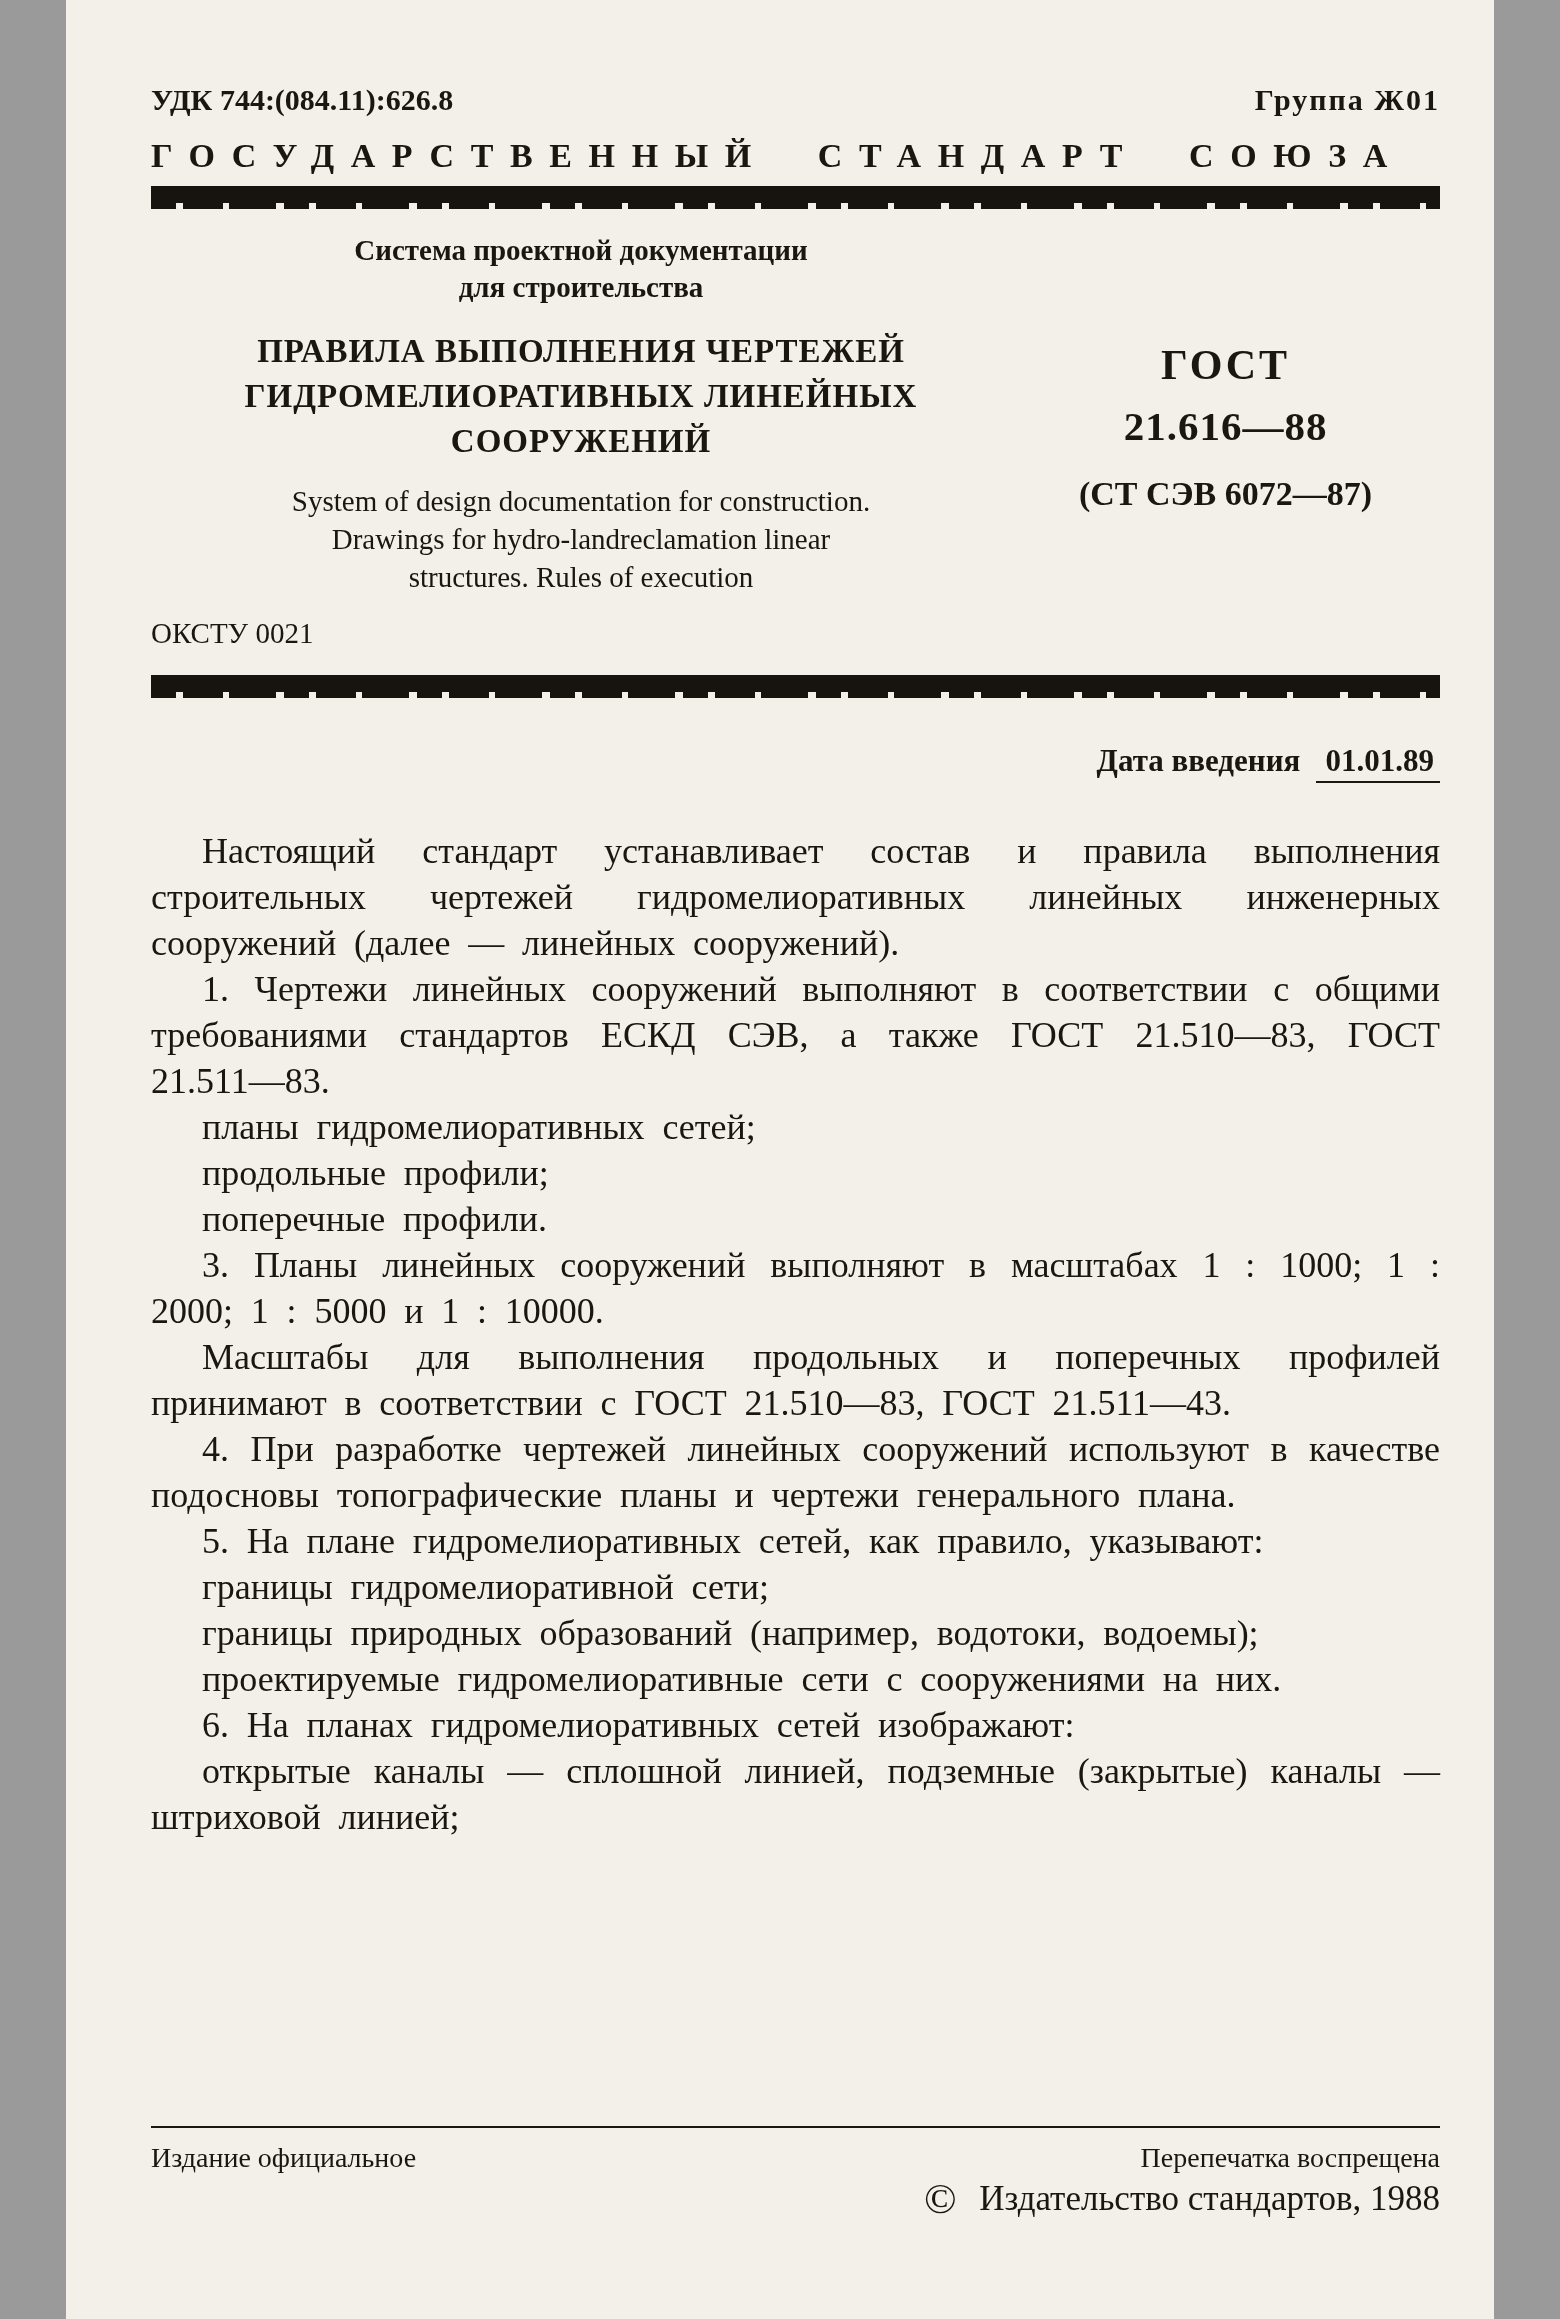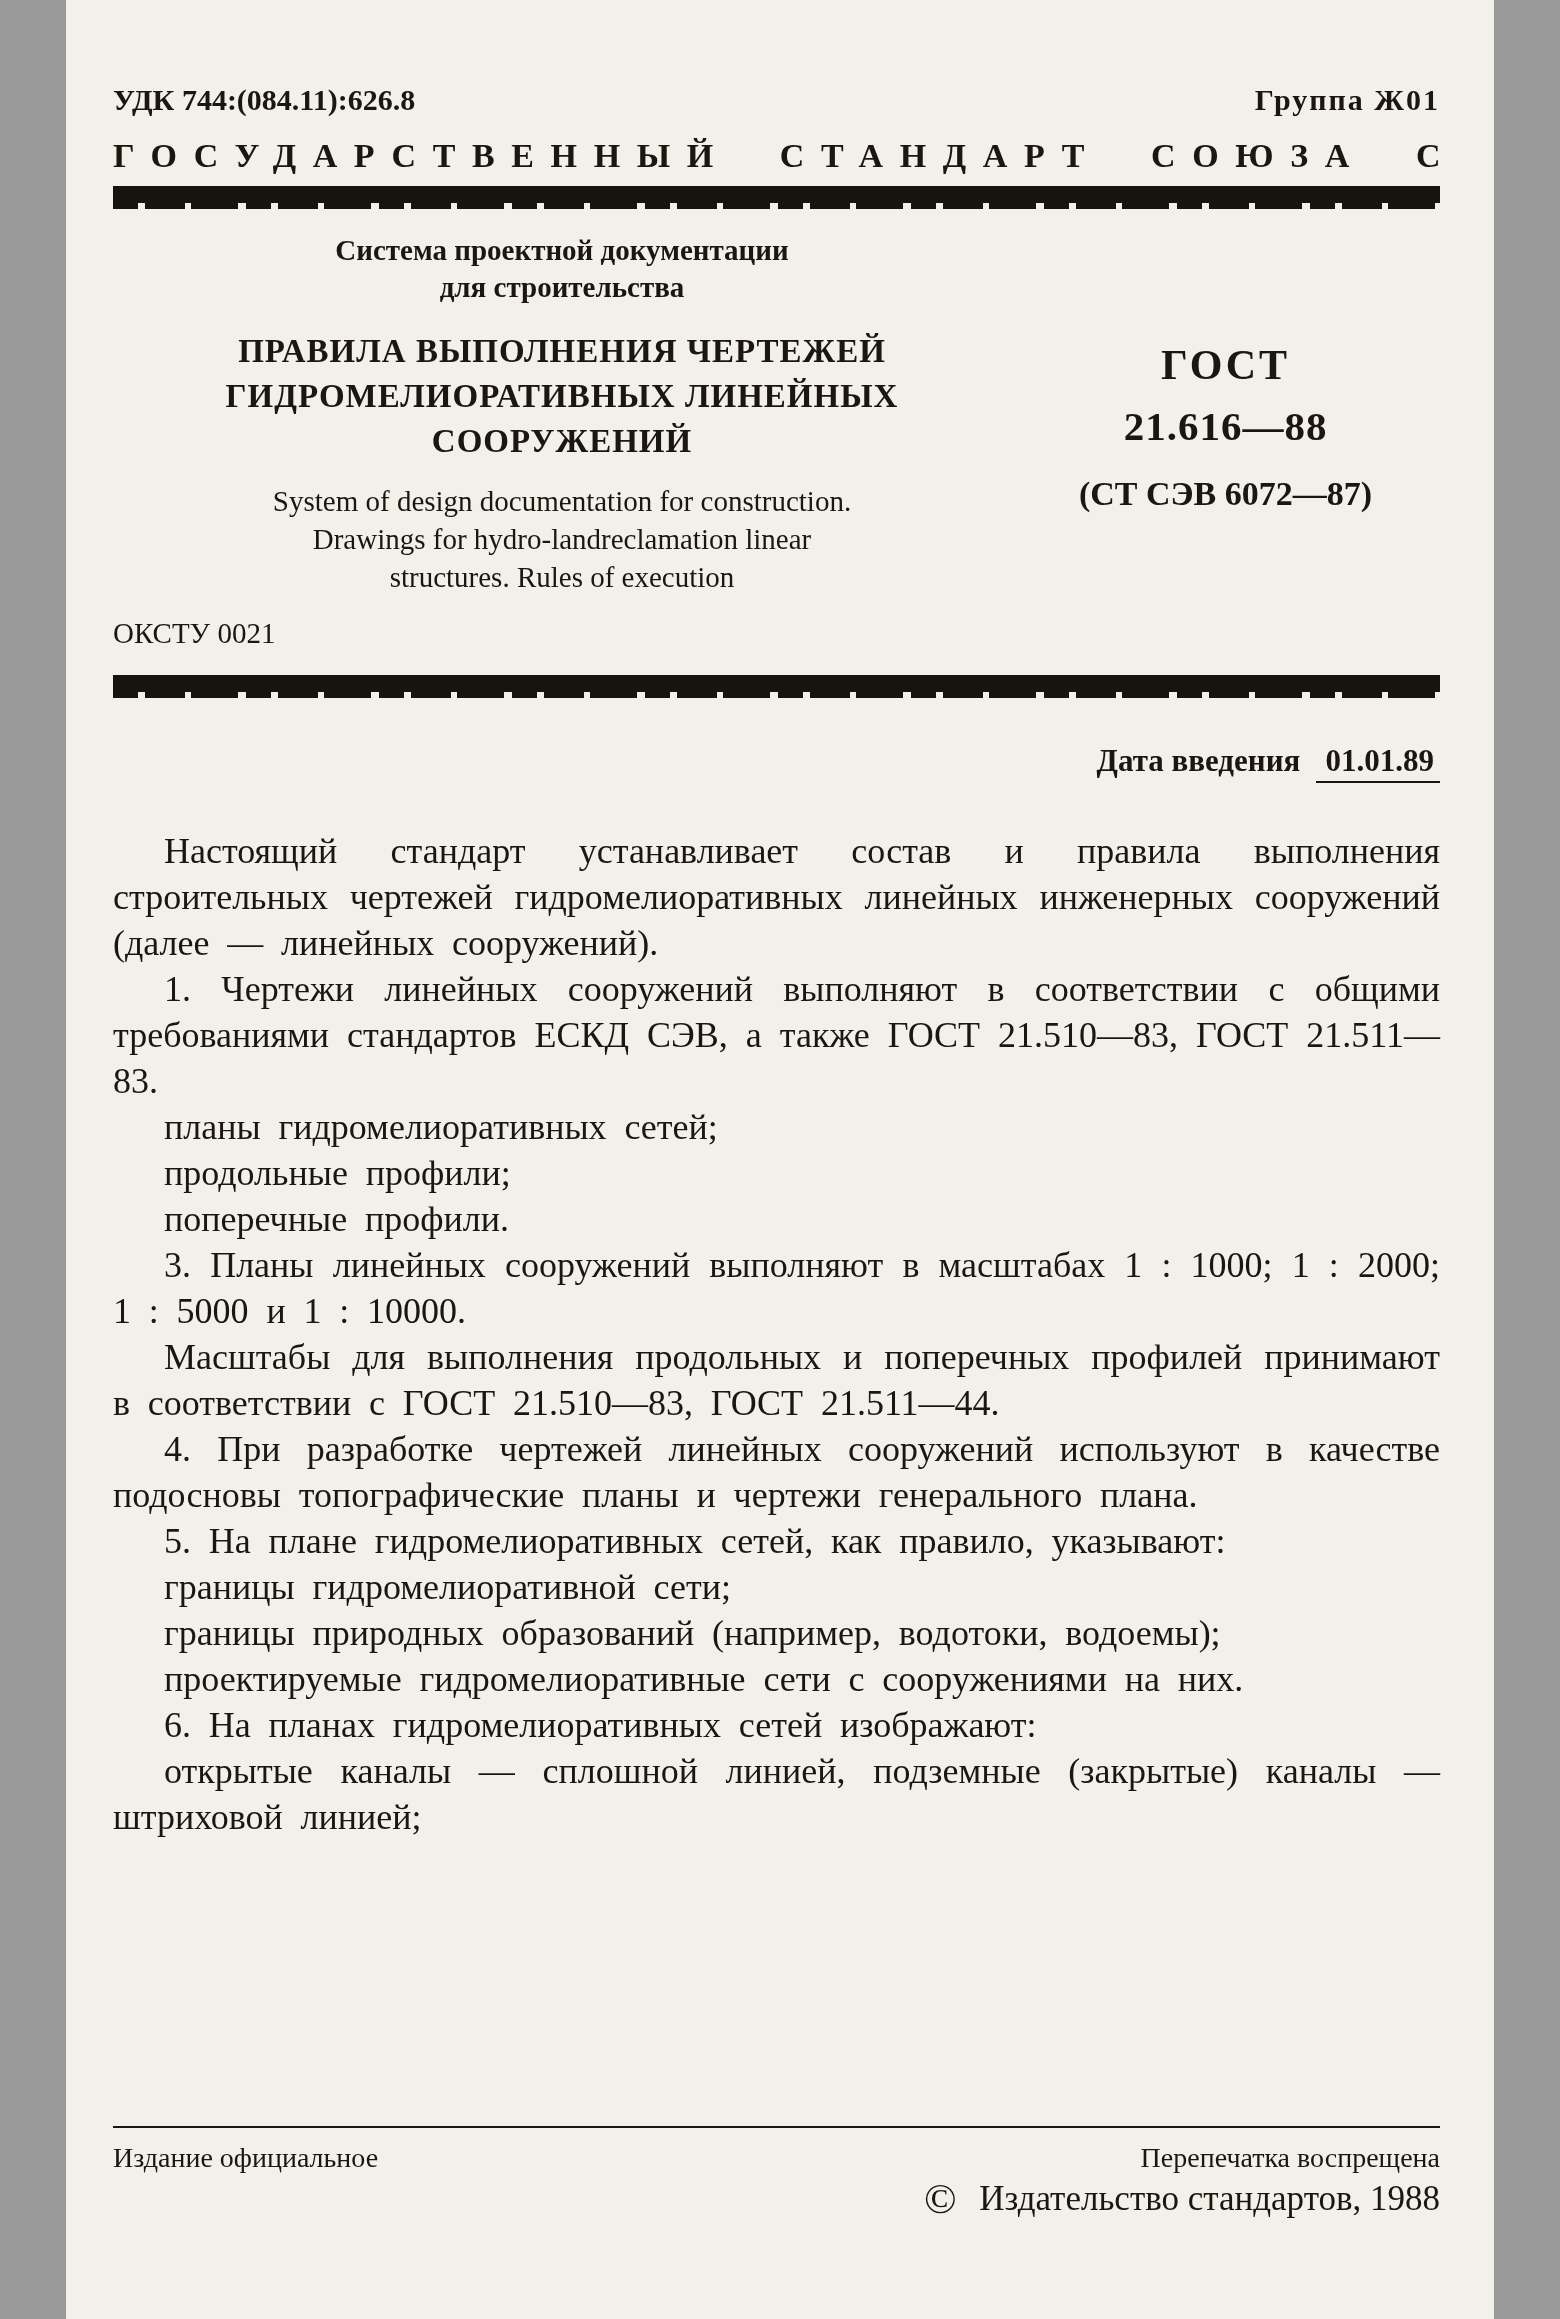--- a/index.html
+++ b/index.html
@@ -5,21 +5,21 @@
 <style>
   html,body { margin:0; padding:0; }
   body { background:#9a9a9a; font-family:"Liberation Serif", serif; }
 
   .page {
     width:1428px; height:2319px;
     margin:0 auto;
     background:#f2f0e9;
     color:#1b1710;
     box-sizing:border-box;
-    padding:83px 54px 0 47px;
+    padding:83px 54px 0 85px;
     display:flex; flex-direction:column;
     position:relative;
     overflow:hidden;
   }
 
   
   .top-row { display:flex; justify-content:space-between; align-items:baseline;
              font-size:30px; font-weight:bold; }
   .top-row .group { letter-spacing:2px; }
 
@@ -128,21 +128,21 @@
     <span class="date-value">01.01.89</span>
   </div>
 
   <div class="body-text">
     <p class="para">Настоящий стандарт устанавливает состав и правила выполнения строительных чертежей гидромелиоративных линейных инженерных сооружений (далее — линейных сооружений).</p>
     <p class="para">1. Чертежи линейных сооружений выполняют в соответствии с общими требованиями стандартов ЕСКД СЭВ, а также ГОСТ 21.510—83, ГОСТ 21.511—83.</p>
     <p class="para para-bold">планы гидромелиоративных сетей;</p>
     <p class="para para-bold">продольные профили;</p>
     <p class="para para-bold">поперечные профили.</p>
     <p class="para">3. Планы линейных сооружений выполняют в масштабах 1 : 1000; 1 : 2000; 1 : 5000 и 1 : 10000.</p>
-    <p class="para">Масштабы для выполнения продольных и поперечных профилей принимают в соответствии с ГОСТ 21.510—83, ГОСТ 21.511—44.</p>
+    <p class="para">Масштабы для выполнения продольных и поперечных профилей принимают в соответствии с ГОСТ 21.510—83, ГОСТ 21.511—43.</p>
     <p class="para">4. При разработке чертежей линейных сооружений используют в качестве подосновы топографические планы и чертежи генерального плана.</p>
     <p class="para">5. На плане гидромелиоративных сетей, как правило, указывают:</p>
     <p class="para">границы гидромелиоративной сети;</p>
     <p class="para">границы природных образований (например, водотоки, водоемы);</p>
     <p class="para">проектируемые гидромелиоративные сети с сооружениями на них.</p>
     <p class="para">6. На планах гидромелиоративных сетей изображают:</p>
     <p class="para">открытые каналы — сплошной линией, подземные (закрытые) каналы — штриховой линией;</p>
   </div>
 
   <div class="footer">

